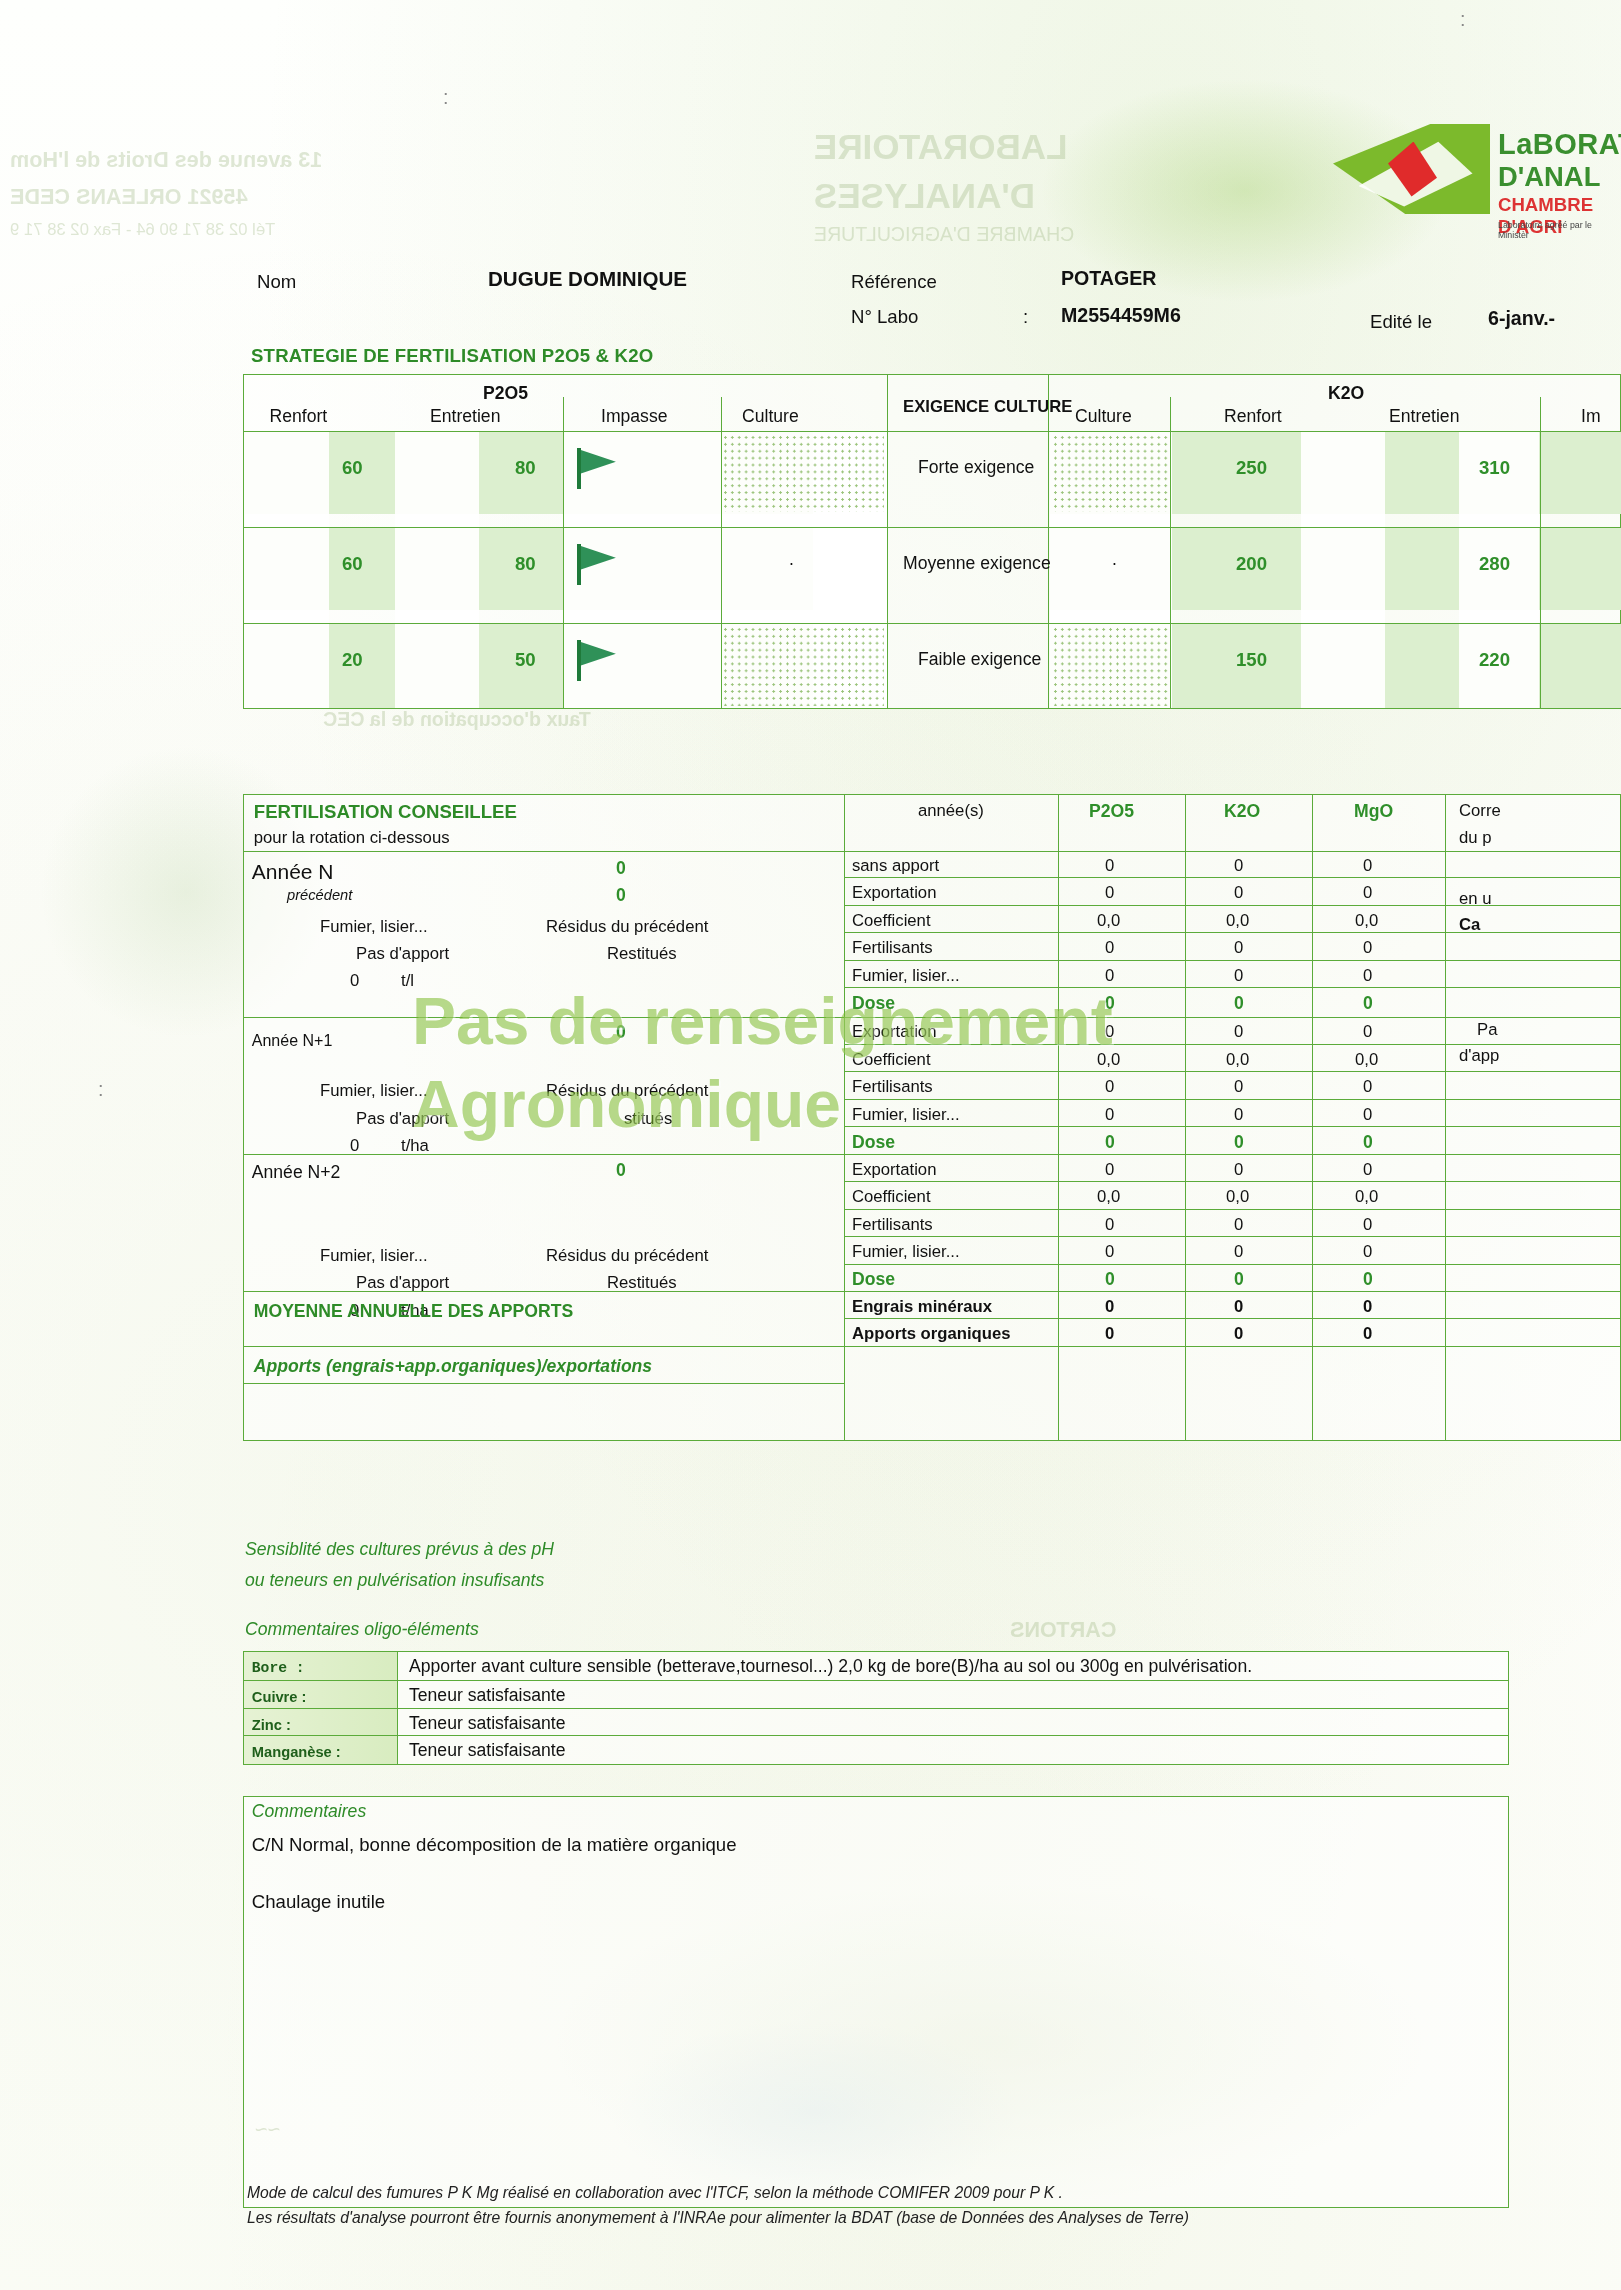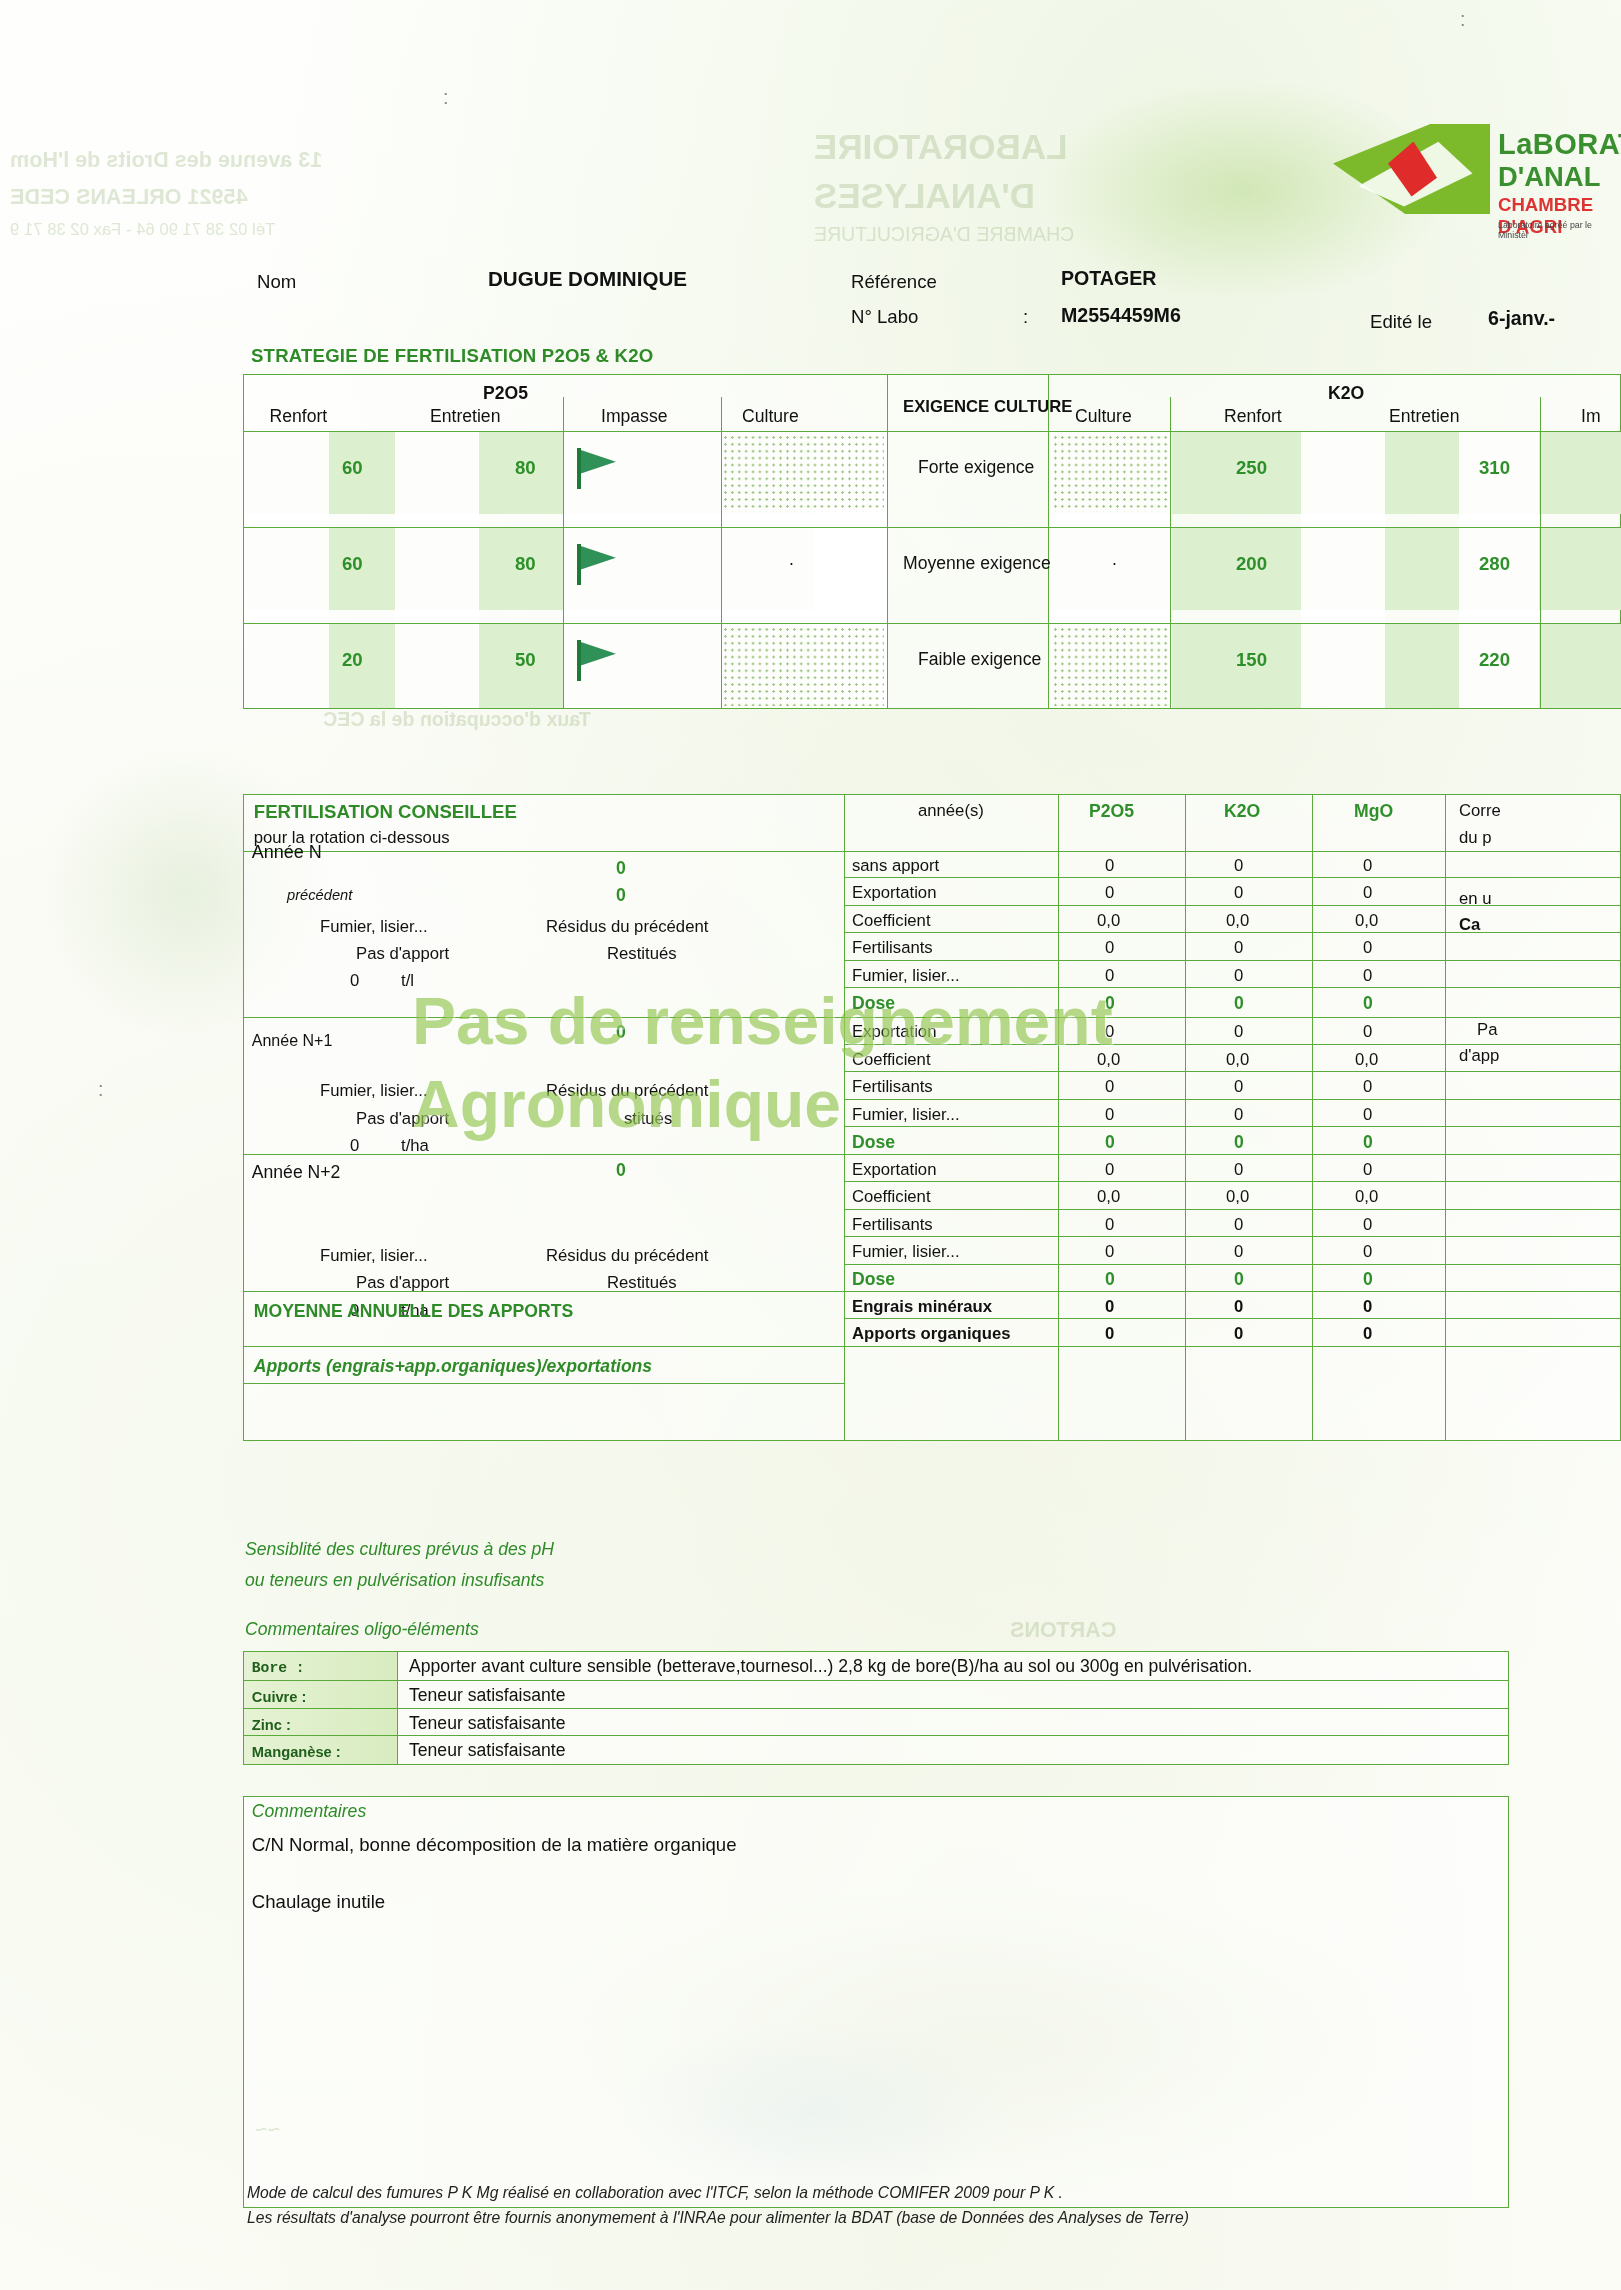--- a/index.html
+++ b/index.html
@@ -281,21 +281,21 @@
     <div class="ft gb" style="left:980px;top:5.9px; font-size:17.6px;">K2O</div>
     <div class="ft gb" style="left:1110px;top:5.9px; font-size:17.6px;">MgO</div>
     <div class="ft" style="left:1215px;top:5.9px;">Corre</div>
     <div class="ft" style="left:1215px;top:33px;">du p</div>
     <div class="ft" style="left:1215px;top:94px;">en u</div>
     <div class="ft bold" style="left:1215px;top:120px;">Ca</div>
     <div class="ft" style="left:1233px;top:225px;">Pa</div>
     <div class="ft" style="left:1215px;top:251px;">d'app</div>
 
     <div class="hline" style="left:0; top:56px; width:1376px;"></div>
-    <div class="ft" style="left:7.8px;  top:47px; font-size:18px;">Année N</div>
+    <div class="ft" style="left:7.8px;  top:65px; font-size:21px;">Année N</div>
     <div class="ft gb" style="left:372px;top:63px; font-size:17.6px;">0</div>
     <div class="ft ital" style="left:43px; top:92px; font-size:14.7px;">précédent</div>
     <div class="ft gb" style="left:372px;top:90px; font-size:17.6px;">0</div>
     <div class="ft" style="left:76px; top:122px;">Fumier, lisier...</div>
     <div class="ft" style="left:302px;top:122px;">Résidus du précédent</div>
     <div class="ft" style="left:112px;top:149px;">Pas d'apport</div>
     <div class="ft" style="left:363px;top:149px;">Restitués</div>
     <div class="ft" style="left:106px;top:176px;">0</div>
     <div class="ft" style="left:157px;top:176px;">t/l</div>
 
@@ -440,21 +440,21 @@
 
   <div style="position:absolute;left:245px;top:1619px;font-size:17.6px;font-style:italic;color:#2e8b28;">Commentaires oligo-éléments</div>
   <div class="box" id="oligo-box">
     <div style="position:absolute;left:0;top:0;width:153px;height:112px;background:linear-gradient(90deg,#e6f2d4,#d8ecc0);border-right:1px solid #5bab3a;"></div>
 
     <div class="label-cell" style="left:7.8px; top:7.8px;font-family:Liberation Mono, monospace;">Bore :</div>
     <div class="label-cell" style="left:7.8px; top:37px;">Cuivre :</div>
     <div class="label-cell" style="left:7.8px; top:65px;">Zinc :</div>
     <div class="label-cell" style="left:7.8px; top:92px;">Manganèse :</div>
 
-    <div class="oligo-txt" style="left:165px; top:3.9px;">Apporter avant culture sensible (betterave,tournesol...) 2,8 kg de bore(B)/ha au sol ou 300g en pulvérisation.</div>
+    <div class="oligo-txt" style="left:165px; top:3.9px;">Apporter avant culture sensible (betterave,tournesol...) 2,0 kg de bore(B)/ha au sol ou 300g en pulvérisation.</div>
     <div class="oligo-txt" style="left:165px; top:33px;">Teneur satisfaisante</div>
     <div class="oligo-txt" style="left:165px; top:61px;">Teneur satisfaisante</div>
     <div class="oligo-txt" style="left:165px; top:88px;">Teneur satisfaisante</div>
 
     <div class="hline" style="left:0; top:28px; width:1264px;"></div>
     <div class="hline" style="left:0; top:56px; width:1264px;"></div>
     <div class="hline" style="left:0; top:83px; width:1264px;"></div>
   </div>
 
   <div class="box" id="comm-box">

